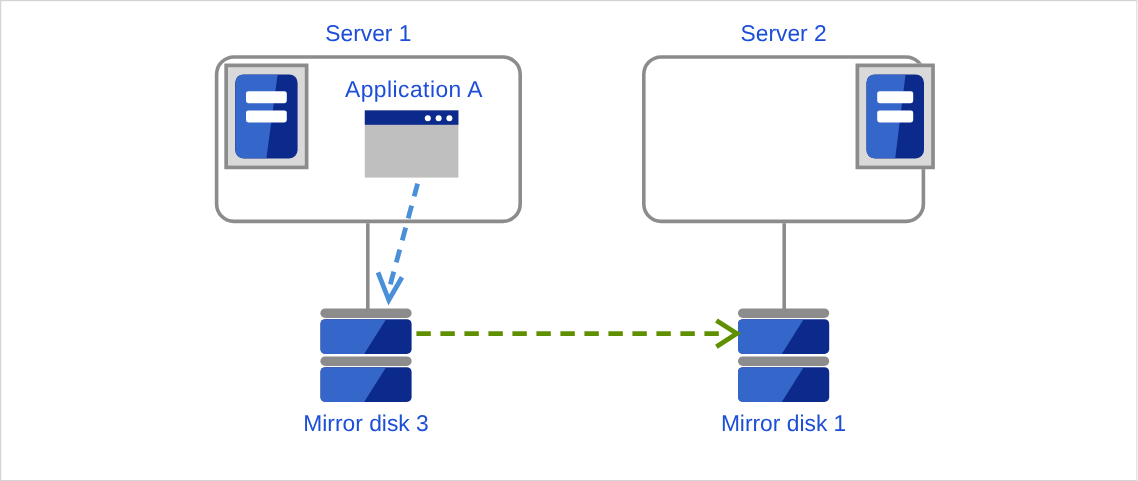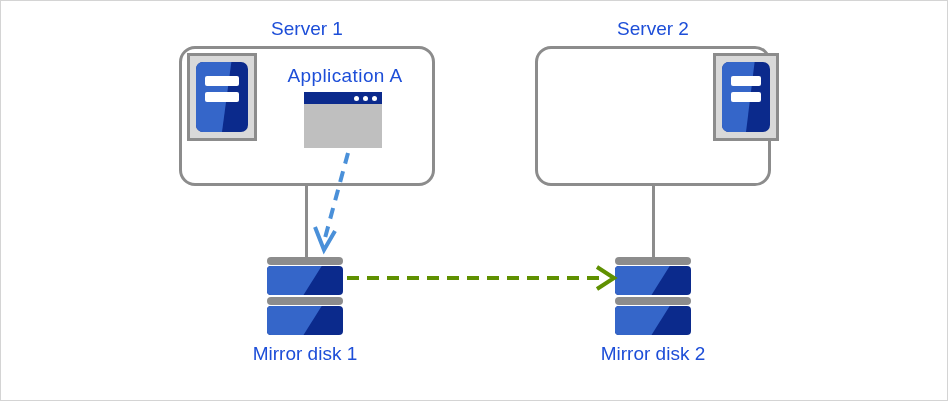--- a/index.html
+++ b/index.html
@@ -190,30 +190,30 @@
 
   <div class="connector" style="left:651px; top:185px; height:73px;"></div>
 
   <div class="disk" style="left:266px; top:256px; width:76px; height:84px;">
     <div class="disk-cap" style="top:0px;"></div>
     <div class="disk-slab" style="top:9px;"></div>
     <div class="disk-cap" style="top:40px;"></div>
     <div class="disk-slab" style="top:49px;"></div>
   </div>
 
-  <div class="label disk-title" style="left:224px; top:343px; width:160px;">Mirror disk 1</div>
+  <div class="label disk-title" style="left:224px; top:343px; width:160px;">Mirror disk 3</div>
 
   <div class="disk" style="left:614px; top:256px; width:76px; height:84px;">
     <div class="disk-cap" style="top:0px;"></div>
     <div class="disk-slab" style="top:9px;"></div>
     <div class="disk-cap" style="top:40px;"></div>
     <div class="disk-slab" style="top:49px;"></div>
   </div>
 
-  <div class="label disk-title" style="left:572px; top:343px; width:160px;">Mirror disk 2</div>
+  <div class="label disk-title" style="left:572px; top:343px; width:160px;">Mirror disk 1</div>
 
 
   <svg id="arrows" viewBox="0 0 948 401">
 
     <g>
       <line x1="347" y1="152" x2="324" y2="237" stroke="#4a90d9" stroke-width="4" stroke-dasharray="11,8" stroke-linecap="butt"></line>
       <path d="M 314 226 L 323 249 L 334 230" fill="none" stroke="#4a90d9" stroke-width="4" stroke-linecap="butt" stroke-linejoin="miter"></path>
     </g>
 
     <g>

